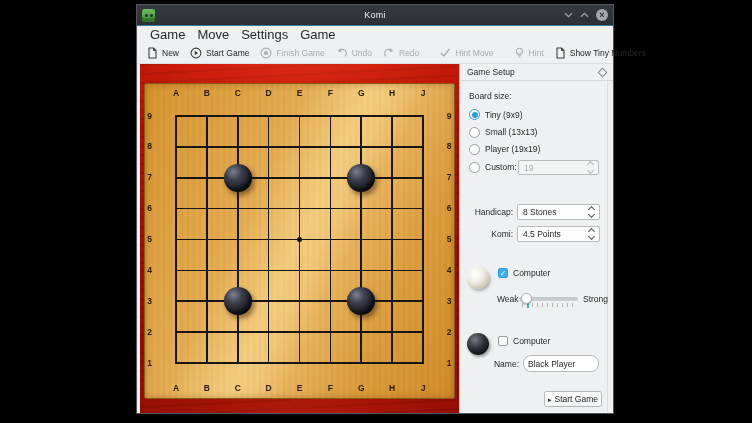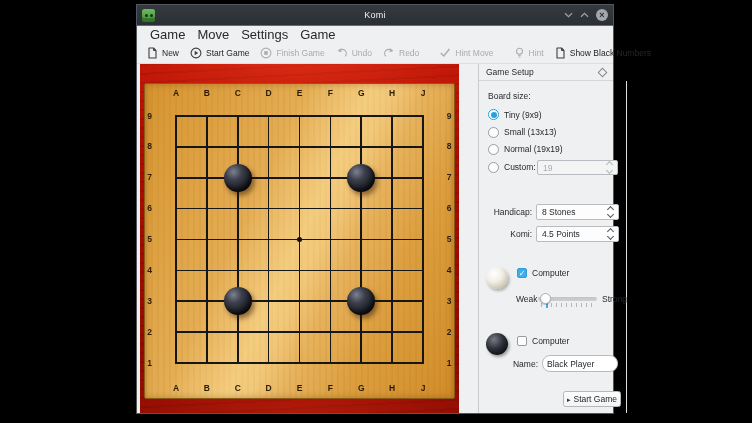--- a/index.html
+++ b/index.html
@@ -44,21 +44,21 @@
       repeating-linear-gradient(90deg, rgba(125,72,8,.06) 0 2px, rgba(0,0,0,0) 2px 6px),
       linear-gradient(115deg,#d6942f 0%,#e3ab50 33%,#edbd6c 55%,#dc9e3e 76%,#d28c28 100%);
     box-shadow:inset 0 0 7px rgba(95,45,0,.35);}
   .gline{position:absolute;background:#161616;}
   .coord{position:absolute;font-size:8.5px;font-weight:700;color:#2a1b07;text-align:center;line-height:11px;height:11px;}
   .hoshi{position:absolute;width:5px;height:5px;border-radius:50%;background:#101010;}
   .go-stone{position:absolute;width:28px;height:28px;border-radius:50%;
     background:radial-gradient(circle at 34% 28%, #7c8090 0%, #3d404c 30%, #15161d 70%, #06060a 100%);
     box-shadow:2.5px 3.5px 5px rgba(45,20,0,.5), inset -2px -3px 4px rgba(0,0,0,.5);}
   
-  .panel{flex:1;position:relative;font-size:8.5px;color:#26292c;background:#eff0f1;border-left:1px solid #c9cacb;margin-left:19px;}
+  .panel{flex:1;position:relative;font-size:8.5px;color:#26292c;background:#eff0f1;border-left:1px solid #c9cacb;}
   .panel-header{position:absolute;left:0;top:0;right:0;height:17px;border-bottom:1px solid #d5d6d7;
                 display:flex;align-items:center;padding:0 7px;box-sizing:border-box;}
   .panel-header span.t{flex:1;}
   .float-icon{width:5px;height:5px;border:1px solid #84878a;transform:rotate(45deg);}
   .plabel{position:absolute;height:11px;line-height:11px;white-space:nowrap;}
   .plabel.right{text-align:right;}
   .radio-row{position:absolute;left:9px;height:11px;display:flex;align-items:center;gap:5px;}
   .radio{width:11px;height:11px;border-radius:50%;border:1px solid #999c9f;background:#fdfdfd;box-sizing:border-box;position:relative;flex:none;}
   .radio.checked{border:1.5px solid #27a0dc;}
   .radio.checked::after{content:"";position:absolute;inset:1.5px;border-radius:50%;background:#27a0dc;}
@@ -187,21 +187,21 @@
           </span>
           <span>Hint</span>
         </div>
         <div class="tb-item">
           <span class="tb-icon">
             <svg width="11" height="12" viewBox="0 0 11 12">
               <path d="M2 1h4.5L9 3.5V11H2z" fill="none" stroke="#3c3f42" stroke-width="1.1" stroke-linejoin="round"></path>
               <path d="M6.5 1v2.5H9" fill="none" stroke="#3c3f42" stroke-width="1"></path>
             </svg>
           </span>
-          <span>Show Black Numbers</span>
+          <span>Show Tiny Numbers</span>
         </div>
       </div>
 
     <div class="content">
       <div class="board-frame">
         <div class="board-surface">
             <div class="gline" style="left: 30.2px; top: 31.2px; width: 1.6px; height: 248.6px;"></div>
             <div class="gline" style="left: 30.2px; top: 31.2px; width: 248.6px; height: 1.6px;"></div>
             <div class="coord" style="left: 23px; top: 4px; width: 16px;">A</div>
             <div class="coord" style="left: 23px; top: 299px; width: 16px;">A</div>
@@ -275,21 +275,21 @@
             <div class="radio-row" style="top: 45px;">
               <span class="radio checked"></span>
               <span>Tiny (9x9)</span>
             </div>
             <div class="radio-row" style="top: 62.5px;">
               <span class="radio"></span>
               <span>Small (13x13)</span>
             </div>
             <div class="radio-row" style="top: 79.5px;">
               <span class="radio"></span>
-              <span>Normal (19x19)</span>
+              <span>Player (19x19)</span>
             </div>
             <div class="radio-row" style="top: 97.5px;">
               <span class="radio"></span>
               <span>Custom:</span>
             </div>
           </div>
 
         <div class="spinbox disabled" style="left:58px;top:96px;width:81px;height:15px">
           <span>19</span>
           <span class="arrows">

